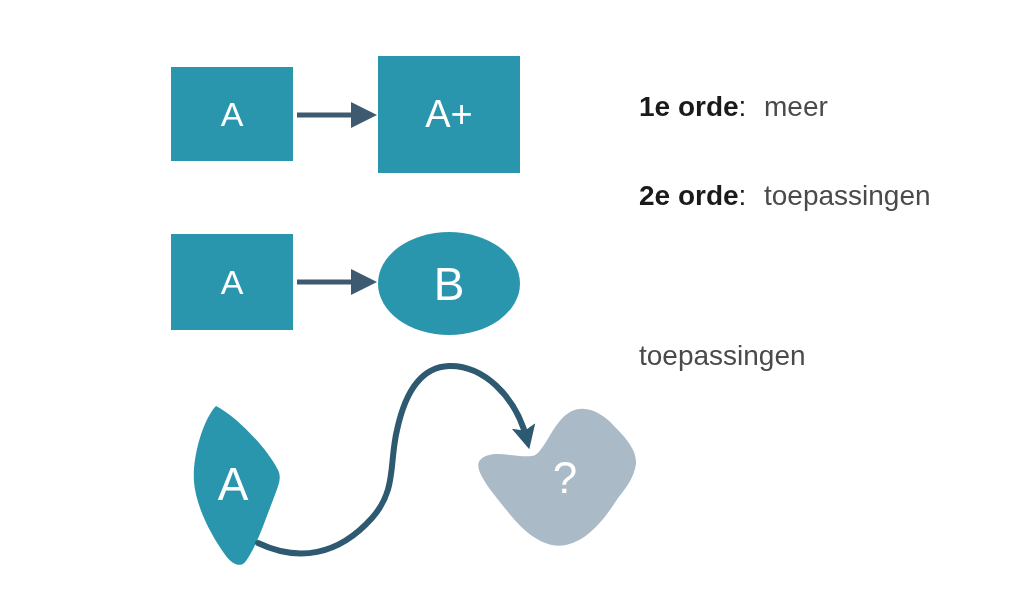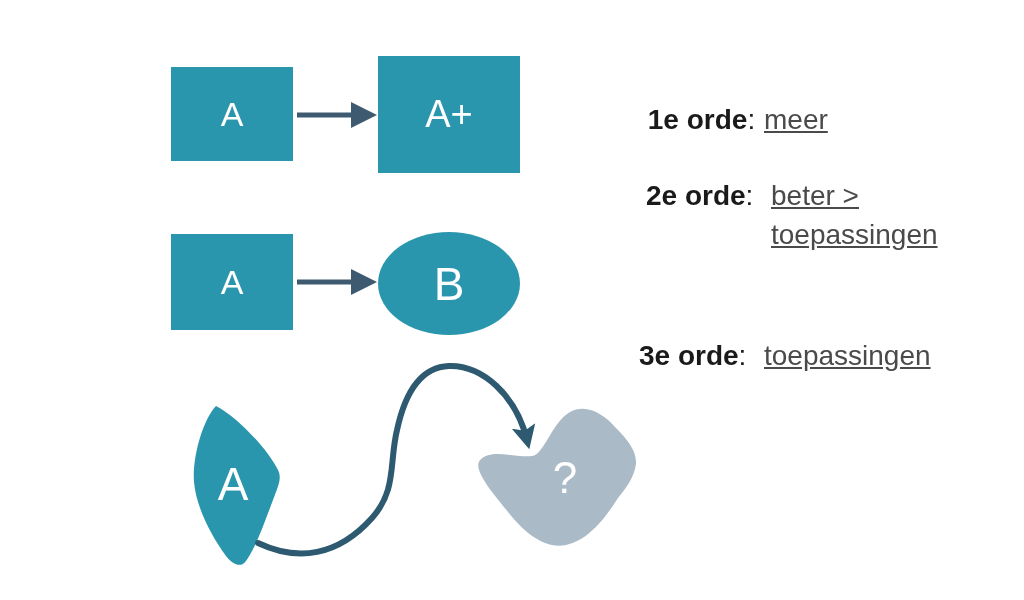--- a/index.html
+++ b/index.html
@@ -52,21 +52,21 @@
     line-height: 39px;
     color: var(--body-text, #4A4A4A);
   }
   .legend-label {
     width: 125px;
     flex: 0 0 125px;
     color: var(--label-text, #1A1A1A);
     white-space: nowrap;
   }
   .legend-label .term { font-weight: 700; }
-  .legend-value { white-space: nowrap; text-decoration: underline; }
+  .legend-value { white-space: nowrap; }
 </style>
 </head>
 <body>
 
 <div id="canvas">
 
   <div class="shape teal-fill" style="left:171px; top:67px; width:122px; height:94px;">
     <span class="letter fs34">A</span>
   </div>
 
@@ -110,36 +110,34 @@
 
   <svg class="abs" style="left:476px; top:406px;" width="166" height="146" viewBox="0 0 166 146">
     <path class="blob-gray" d="M4,54 C16,42 38,52 56,50 C68,49 76,16 94,6 C110,-3 128,8 140,22
          C152,34 161,46 160,58 C158,72 150,82 142,92 C128,114 112,134 90,139
          C68,144 46,124 32,106 C18,88 -4,64 4,54 Z"></path>
   </svg>
   <div class="letter-overlay fs44" style="left:538px; top:454px; width:54px; height:48px;">?</div>
 
   <div>
 
-    <div class="legend-entry" style="top:100px;text-align:center;">
+    <div class="legend-entry" style="top:87px;">
       <div class="legend-label"><span class="term">1e orde</span><span>:</span></div>
       <div class="legend-value">
         <div>meer</div>
       </div>
     </div>
 
-    <div class="legend-entry" style="top:176px;margin-left:7px;">
+    <div class="legend-entry" style="top:176px;">
       <div class="legend-label"><span class="term">2e orde</span><span>:</span></div>
       <div class="legend-value">
-        <div>beter &gt;</div>
         <div>toepassingen</div>
       </div>
     </div>
 
     <div class="legend-entry" style="top:336px;">
-      <div class="legend-label"><span class="term">3e orde</span><span>:</span></div>
       <div class="legend-value">
         <div>toepassingen</div>
       </div>
     </div>
 
   </div>
 </div>
 
 </body></html>

